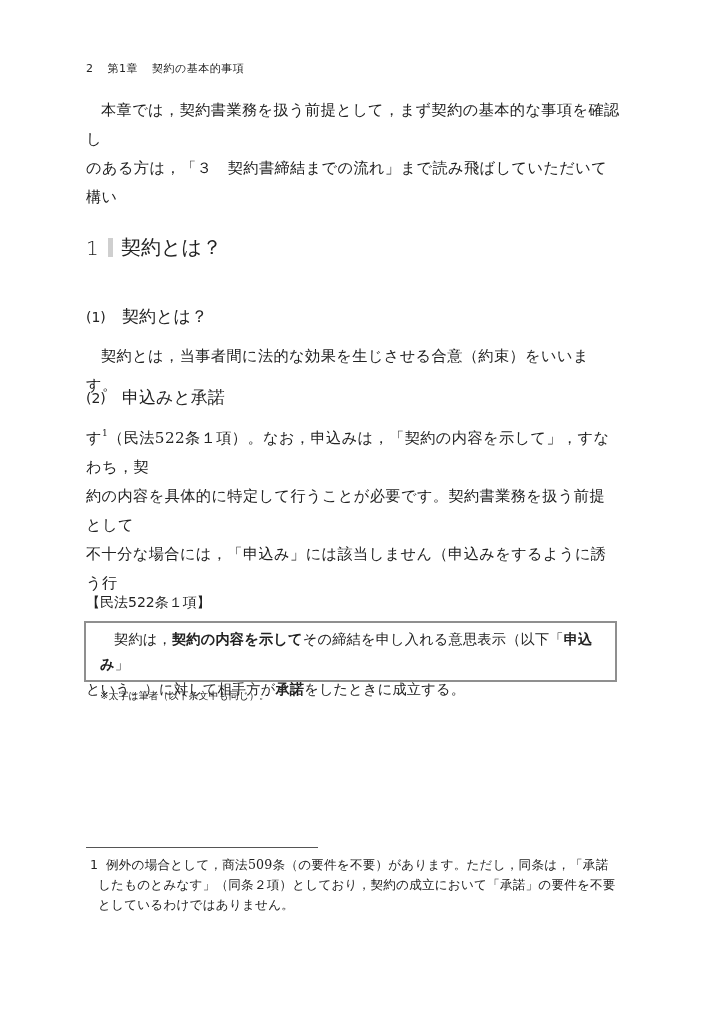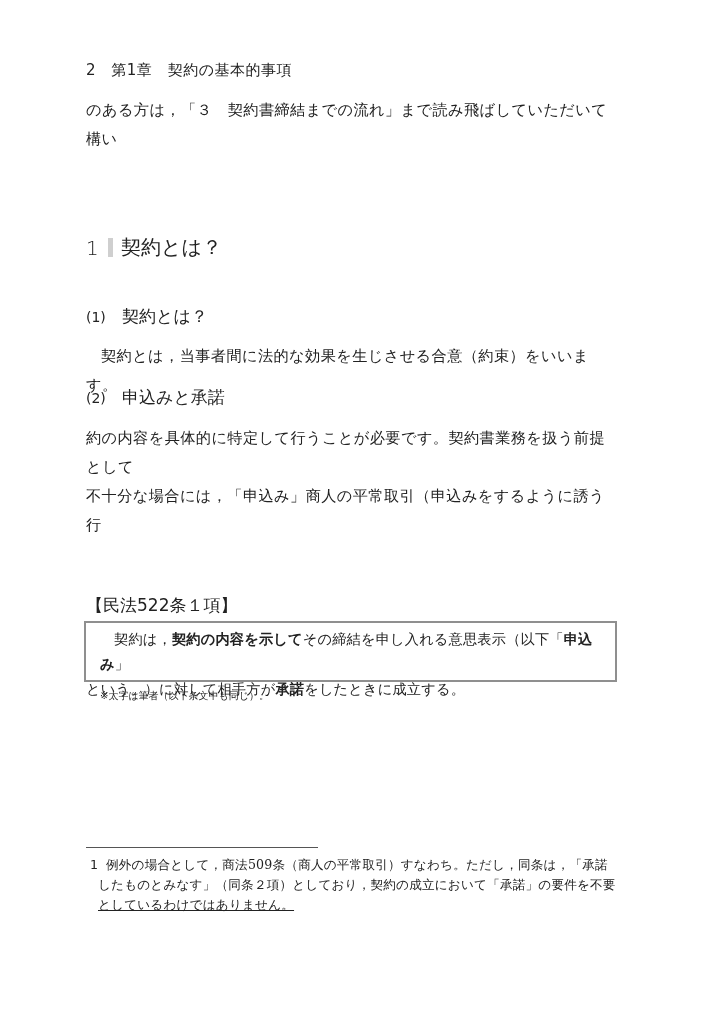--- a/index.html
+++ b/index.html
@@ -1,31 +1,31 @@
 <!DOCTYPE html>
 <html><head>
 <meta charset="utf-8">
 <style>
   html, body { margin: 0; padding: 0; background: #ffffff; }
   body { width: 724px; height: 1024px; position: relative; overflow: hidden; color: #222; }
   .serif { font-family: "DejaVu Serif", "Liberation Serif", serif; }
   .sans { font-family: "DejaVu Sans", "Liberation Sans", sans-serif; }
   .abs { position: absolute; }
-  .running-head { left: 86px; top: 61px; font-size: 15px; letter-spacing: 0.5px; }
+  .running-head { left: 86px; top: 61px; font-size: 11px; letter-spacing: 0.5px; }
   .running-head .sp { display: inline-block; width: 10px; }
   .para { left: 86px; width: 534px; font-size: 15.2px; line-height: 29px; letter-spacing: 0.4px; }
   .para .indent { display: inline-block; width: 15px; }
   .h1 { left: 86px; top: 234px; font-size: 20px; font-weight: 300; display: flex; align-items: center; }
   .h1 .num { width: 22px; }
   .h1 .bar { width: 5px; height: 19px; background: #cfcfcf; margin-right: 8px; }
   .h2 { left: 86px; font-size: 17px; display: flex; align-items: center; }
   .h2 .num { font-size: 14px; width: 36px; }
   b.g { font-family: "DejaVu Sans", "Liberation Sans", sans-serif; font-weight: bold; }
   sup { font-size: 9px; vertical-align: 7px; line-height: 0; }
-  .box-title { left: 86px; top: 594px; font-size: 17px; }
+  .box-title { left: 86px; top: 594px; font-size: 14px; }
   .box { left: 84px; top: 621px; width: 533px; height: 61px; border: 2px solid #8f8f8f; box-sizing: border-box; }
   .box-text { left: 100px; top: 627px; width: 510px; font-size: 14.2px; line-height: 25px; letter-spacing: 0.2px; }
   .box-text b { font-family: "DejaVu Serif", "Liberation Serif", serif; font-weight: bold; }
   .note { left: 100px; top: 689px; font-size: 10px; text-align: center; }
   .fn-rule { left: 86px; top: 847px; width: 232px; height: 1px; background: #555; }
   .fn { left: 86px; top: 855px; width: 534px; font-size: 12.6px; line-height: 20px; letter-spacing: 0.2px; }
   .fn .fnnum { position: absolute; left: 4px; top: 0; }
   .fn .fntext { padding-left: 20px; text-indent: 0; }
   .fn .fnline { display: block; }
   .fn .fnline.cont { padding-left: 6px; }
@@ -33,20 +33,21 @@
 </head>
 <body>
 
 <div class="abs running-head sans">
   <span>2</span><span class="sp"></span>
   <span>第1章</span><span class="sp"></span>
   <span>契約の基本的事項</span>
 </div>
 
 <div class="abs para serif" style="top:96px;">
+  <div><span class="indent"></span><span>本章では，契約書業務を扱う前提として，まず契約の基本的な事項を確認し</span></div>
   <div>のある方は，「３　契約書締結までの流れ」まで読み飛ばしていただいて構い</div>
 </div>
 
 <div class="abs h1 sans">
   <span class="num">1</span>
   <span class="bar"></span>
   <span>契約とは？</span>
 </div>
 
 <div class="abs h2 sans" style="top:305px;">
@@ -57,36 +58,37 @@
 <div class="abs para serif" style="top:342px;">
   <span class="indent"></span><span>契約とは，当事者間に法的な効果を生じさせる合意（約束）をいいます。</span>
 </div>
 
 <div class="abs h2 sans" style="top:386px;">
   <span class="num">(2)</span>
   <span>申込みと承諾</span>
 </div>
 
 <div class="abs para serif" style="top:424px;">
+  <div><span>す</span><sup>1</sup><span>（民法522条１項）。なお，申込みは，「契約の内容を示して」，すなわち，契</span></div>
   <div>約の内容を具体的に特定して行うことが必要です。契約書業務を扱う前提として</div>
-  <div>不十分な場合には，「申込み」商人の平常取引（申込みをするように誘う行</div>
+  <div>不十分な場合には，「申込み」には該当しません（申込みをするように誘う行</div>
 </div>
 
 <div class="abs box-title sans">【民法522条１項】</div>
 
 <div class="abs box"></div>
 <div class="abs box-text serif">
   <div><span class="indent" style="display:inline-block;width:14px;"></span><span>契約は，</span><b>契約の内容を示して</b><span>その締結を申し入れる意思表示（以下「</span><b>申込み</b><span>」</span></div>
   <div style="margin-left:-14px;"><span>という。）に対して相手方が</span><b>承諾</b><span>をしたときに成立する。</span></div>
 </div>
 
 <div class="abs note sans">※太字は筆者（以下条文中も同じ）。</div>
 
 <div class="abs fn-rule"></div>
 
 <div class="abs fn serif">
   <span class="fnnum sans">1</span>
   <div class="fntext">
-    <span class="fnline">例外の場合として，商法509条（商人の平常取引）すなわち。ただし，同条は，「承諾</span>
+    <span class="fnline">例外の場合として，商法509条（の要件を不要）があります。ただし，同条は，「承諾</span>
     <span class="fnline cont" style="margin-left:-14px;font-family:Liberation Serif, serif;">したものとみなす」（同条２項）としており，契約の成立において「承諾」の要件を不要</span>
-    <span class="fnline cont" style="margin-left:-14px;text-decoration:underline;">としているわけではありません。</span>
+    <span class="fnline cont" style="margin-left:-14px;">としているわけではありません。</span>
   </div>
 </div>
 
 </body></html>

